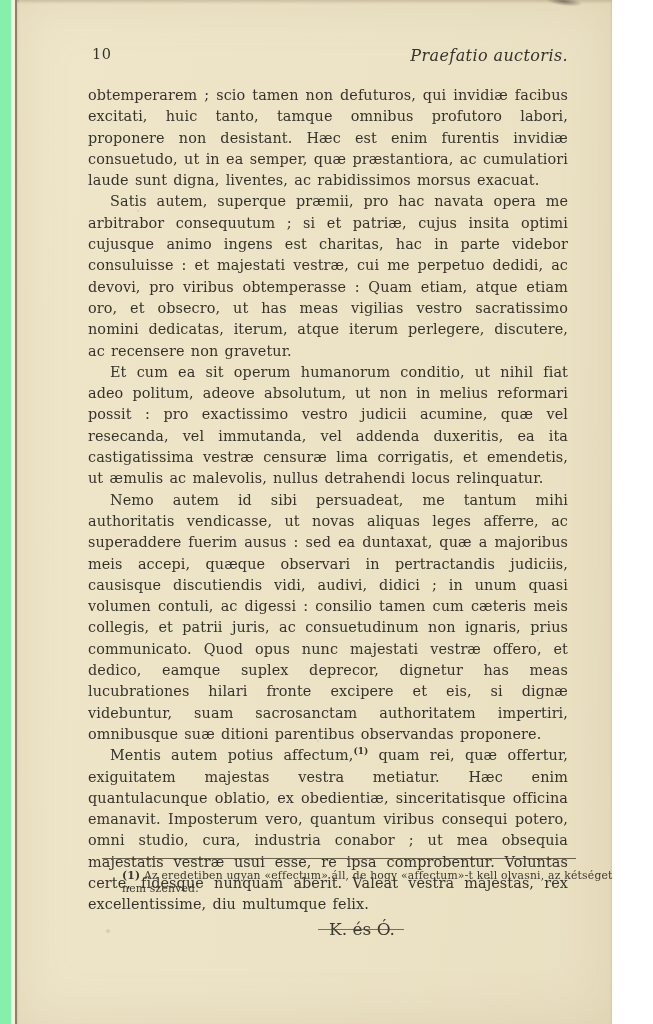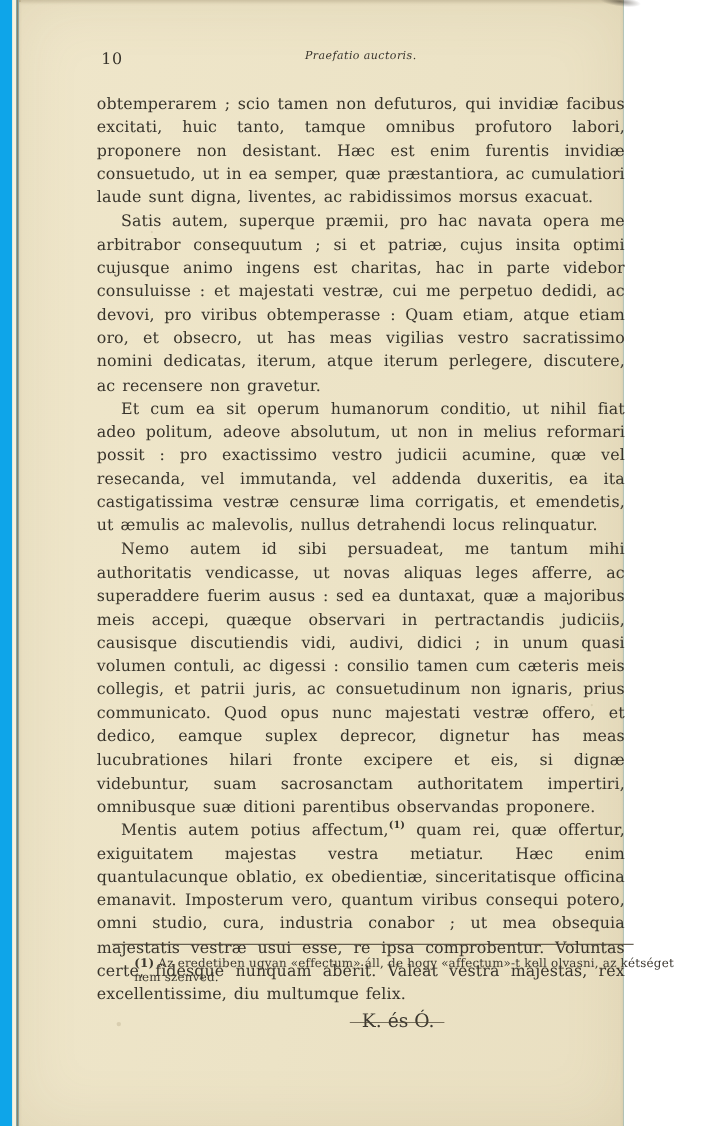--- a/index.html
+++ b/index.html
@@ -2,22 +2,22 @@
 <html><head>
 <meta charset="utf-8">
 <style>
   html,body{margin:0;padding:0;}
   body{
     width:653px;height:1024px;
     font-family:"DejaVu Serif","Liberation Serif",serif;
     overflow:hidden;
   }
   .scan{
-    position:relative;width:567px;height:1024px;
-    background:#0ea5e9;
+    position:relative;width:612px;height:1024px;
+    background:#86efac;
     text-decoration:underline;
   }
   .edge-highlight{
     position:absolute;left:11px;top:0;bottom:0;width:4px;
     background:#f6f1dd;
   }
   .edge-shadow{
     position:absolute;left:15px;top:0;bottom:0;width:2px;
     background:#8a8168;
   }
@@ -46,22 +46,22 @@
     color:#37332b;
   }
   .page-header{
     position:relative;height:20px;margin-bottom:19px;
   }
   .page-number{
     position:absolute;left:4px;top:0;
     font-size:14.5px;letter-spacing:0.5px;
   }
   .running-title{
-    position:absolute;left:0;right:0;top:0;text-align:center;
-    font-style:italic;font-size:10px;letter-spacing:0.4px;
+    position:absolute;left:0;right:0;top:0;text-align:right;
+    font-style:italic;font-size:16px;letter-spacing:0.4px;
   }
   .bodytext p{
     margin:0;font-size:14.4px;line-height:21.3px;
     text-align:justify;letter-spacing:0.1px;word-spacing:1.6px;
   }
   .bodytext p.indent{text-indent:22px;}
   sup.note-ref{
     font-size:9px;line-height:0;vertical-align:6px;
     font-weight:bold;letter-spacing:0;
   }

